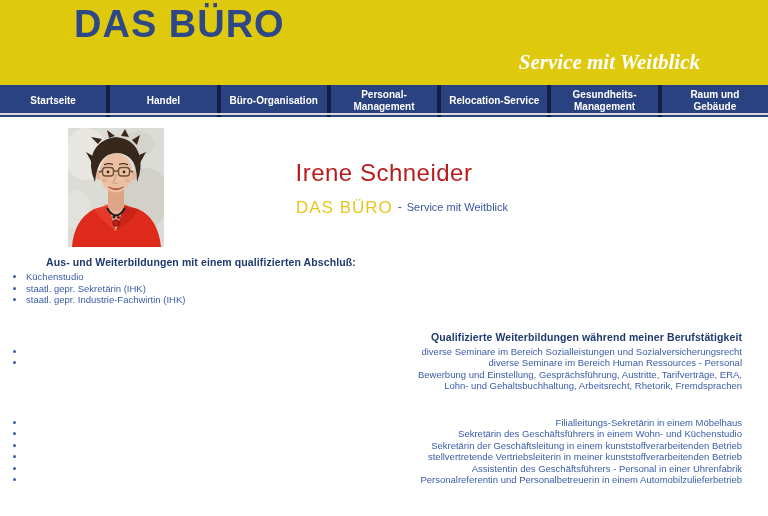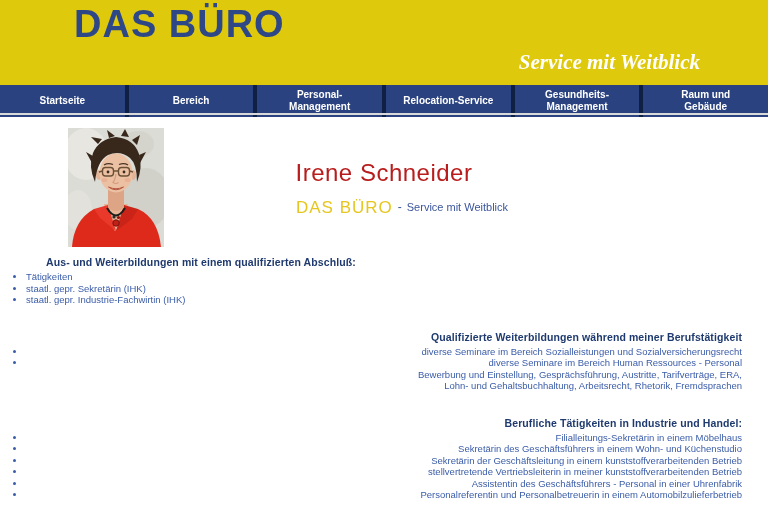--- a/index.html
+++ b/index.html
@@ -100,21 +100,22 @@
 </head>
 <body>
 
 <header class="header">
   <div class="logo">DAS BÜRO</div>
   <div class="tagline">Service mit Weitblick</div>
 </header>
 
 <nav class="nav">
   <a class="nav-item">Startseite</a>
-  <a class="nav-item">Bereich</a>
+  <a class="nav-item">Handel</a>
+  <a class="nav-item">Büro-Organisation</a>
   <a class="nav-item">Personal-<br>Management</a>
   <a class="nav-item">Relocation-Service</a>
   <a class="nav-item">Gesundheits-<br>Management</a>
   <a class="nav-item">Raum und<br>Gebäude</a>
 </nav>
 <div class="nav-underline"></div>
 
 <div class="photo">
   <svg width="96" height="119" viewBox="0 0 96 119" xmlns="http://www.w3.org/2000/svg">
     <rect width="96" height="119" fill="#dcdcd6"></rect>
@@ -171,36 +172,35 @@
   <div class="brand-line">
     <span class="brand">DAS BÜRO</span><span class="sep">-</span><span class="brand-tag">Service mit Weitblick</span>
   </div>
 </div>
 
 <main class="sections">
 
   <section class="section">
     <h2>Aus- und Weiterbildungen mit einem qualifizierten Abschluß:</h2>
     <ul>
-      <li>Tätigkeiten</li>
+      <li>Küchenstudio</li>
       <li>staatl. gepr. Sekretärin (IHK)</li>
       <li>staatl. gepr. Industrie-Fachwirtin (IHK)</li>
     </ul>
   </section>
 
   <section class="section">
     <h2>Qualifizierte Weiterbildungen während meiner Berufstätigkeit</h2>
     <ul>
       <li>diverse Seminare im Bereich Sozialleistungen und Sozialversicherungsrecht</li>
       <li>diverse Seminare im Bereich Human Ressources - Personal<br>Bewerbung und Einstellung, Gesprächsführung, Austritte, Tarifverträge, ERA,<br>Lohn- und Gehaltsbuchhaltung, Arbeitsrecht, Rhetorik, Fremdsprachen</li>
     </ul>
   </section>
 
   <section class="section">
-    <h2>Berufliche Tätigkeiten in Industrie und Handel:</h2>
     <ul>
       <li>Filialleitungs-Sekretärin in einem Möbelhaus</li>
       <li>Sekretärin des Geschäftsführers in einem Wohn- und Küchenstudio</li>
       <li>Sekretärin der Geschäftsleitung in einem kunststoffverarbeitenden Betrieb</li>
       <li>stellvertretende Vertriebsleiterin in meiner kunststoffverarbeitenden Betrieb</li>
       <li>Assistentin des Geschäftsführers - Personal in einer Uhrenfabrik</li>
       <li>Personalreferentin und Personalbetreuerin in einem Automobilzulieferbetrieb</li>
     </ul>
   </section>
 

